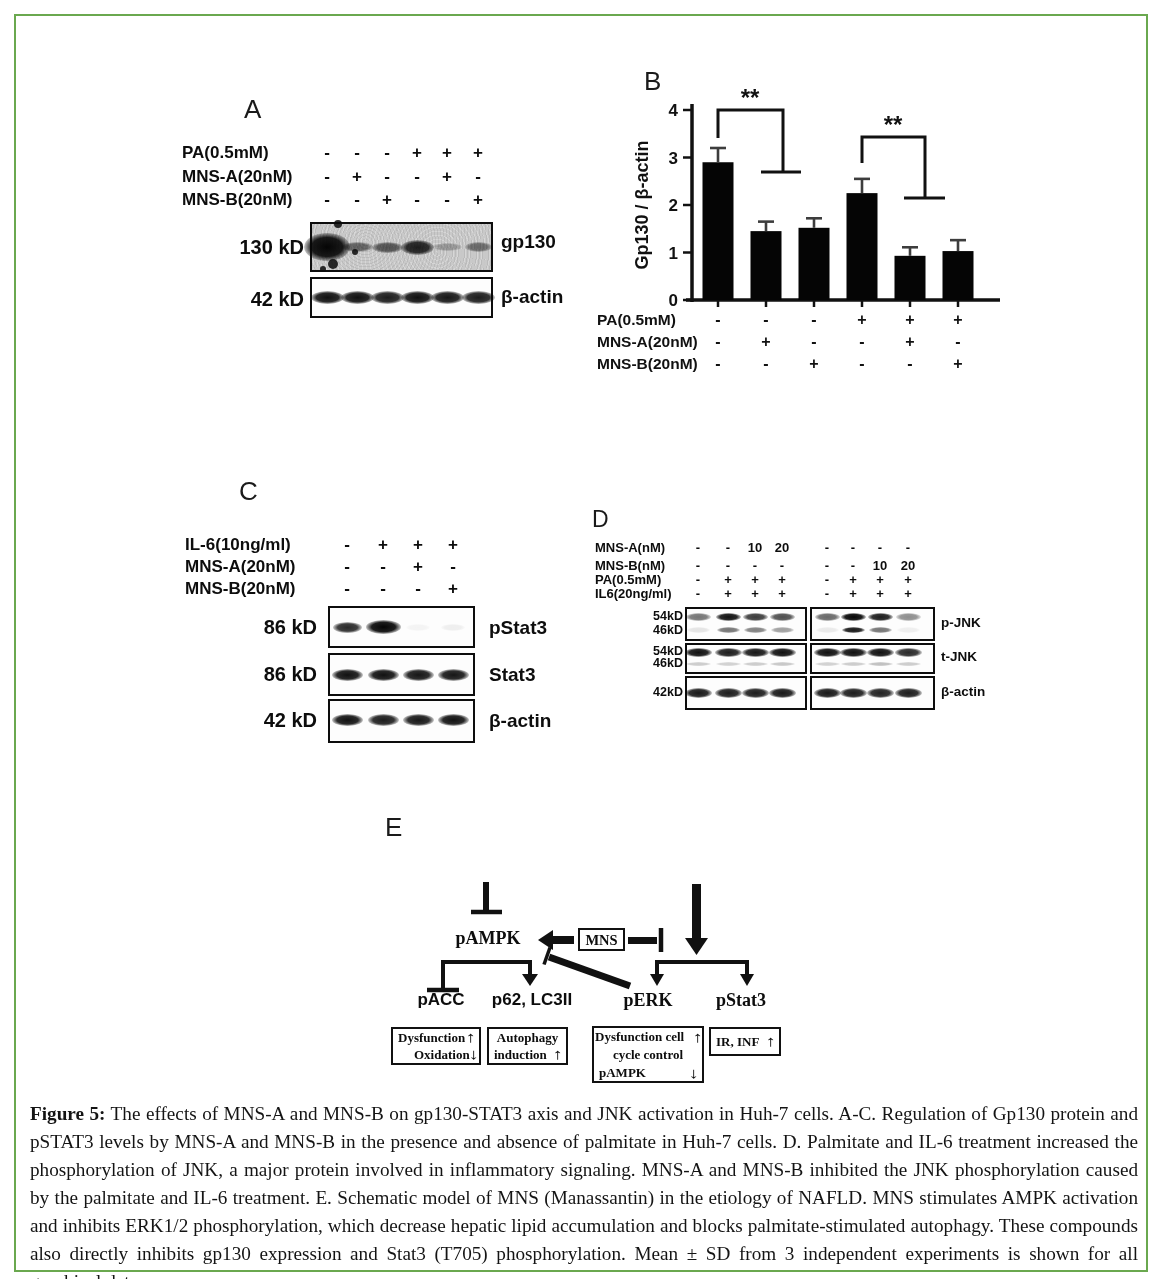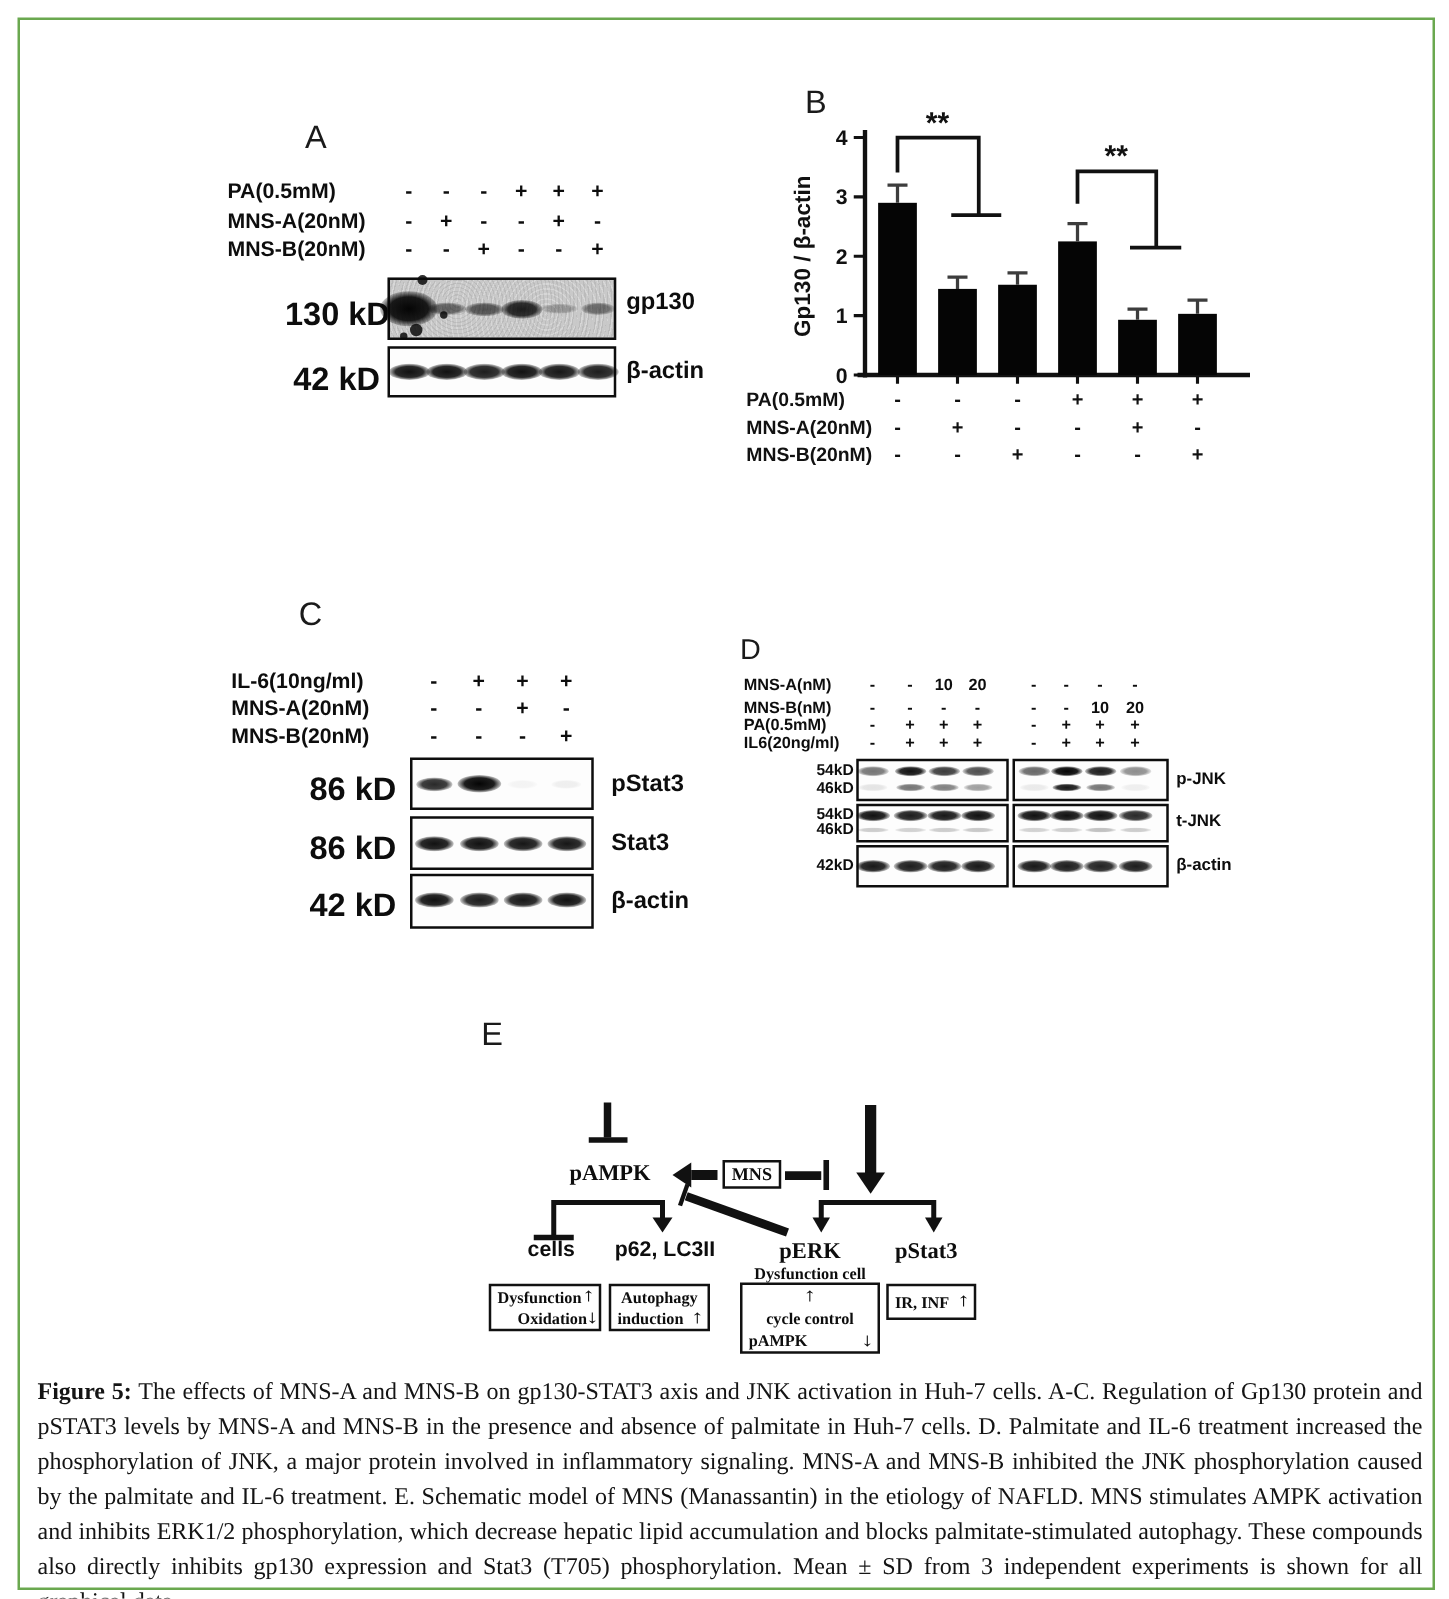--- a/index.html
+++ b/index.html
@@ -1,21 +1,21 @@
 <!DOCTYPE html>
 <html><head>
 <meta charset="utf-8">
 <style>
   html,body{margin:0;padding:0;background:#ffffff;}
   .fig{position:relative;width:1159px;height:1279px;background:#ffffff;color:#0d0d0d;overflow:hidden;}
   .abs{position:absolute;}
   .serif{font-family:"Liberation Serif",serif;}
   .b{font-weight:bold;}
   .plabel{font-family:"Liberation Sans",sans-serif;font-size:26px;font-weight:400;color:#1a1a1a;}
-  .kd{font-family:"Liberation Sans",sans-serif;font-weight:bold;font-size:26px;text-align:right;white-space:nowrap;}
+  .kd{font-family:"Liberation Sans",sans-serif;font-weight:bold;font-size:20px;text-align:right;white-space:nowrap;}
   .prot{font-family:"Liberation Sans",sans-serif;font-weight:bold;font-size:19px;white-space:nowrap;}
   .kd-sm{font-family:"Liberation Sans",sans-serif;font-weight:bold;font-size:12.5px;text-align:right;white-space:nowrap;}
   .prot-sm{font-family:"Liberation Sans",sans-serif;font-weight:bold;font-size:13.5px;white-space:nowrap;}
   .enode{font-family:"Liberation Serif",serif;font-weight:bold;font-size:18px;text-align:center;white-space:nowrap;}
   .enode-sans{font-family:"Liberation Sans",sans-serif;font-weight:bold;font-size:17px;text-align:center;white-space:nowrap;}
   .ebox{border:2px solid #111;box-sizing:border-box;background:#fff;}
   .caption{font-family:"Liberation Serif",serif;font-size:19.2px;line-height:28px;text-align:justify;color:#141414;}
 </style>
 </head>
 <body>
@@ -46,21 +46,21 @@
   <div class="abs kd-sm" style="left:641px;top:623px;width:42px;">46kD</div>
   <div class="abs kd-sm" style="left:641px;top:644px;width:42px;">54kD</div>
   <div class="abs kd-sm" style="left:641px;top:656px;width:42px;">46kD</div>
   <div class="abs kd-sm" style="left:641px;top:685px;width:42px;">42kD</div>
   <div class="abs prot-sm" style="left:941px;top:615px;">p-JNK</div>
   <div class="abs prot-sm" style="left:941px;top:649px;">t-JNK</div>
   <div class="abs prot-sm" style="left:941px;top:684px;">β-actin</div>
 
   <div class="abs enode" style="left:452px;top:928px;width:72px;">pAMPK</div>
   <div class="abs ebox serif b" style="left:578px;top:928px;width:47px;height:23px;font-size:14.5px;text-align:center;line-height:20px;">MNS</div>
-  <div class="abs enode-sans" style="left:412px;top:990px;width:58px;">cells</div>
+  <div class="abs enode-sans" style="left:412px;top:990px;width:58px;">pACC</div>
   <div class="abs enode-sans" style="left:486px;top:990px;width:92px;">p62, LC3II</div>
   <div class="abs enode" style="left:617px;top:990px;width:62px;">pERK</div>
   <div class="abs enode" style="left:705px;top:990px;width:72px;">pStat3</div>
 
   <svg class="abs" style="left:380px;top:810px;" width="420" height="250" viewBox="0 0 420 250">
 
     <line x1="106" y1="72" x2="106" y2="100" stroke="#111" stroke-width="6"></line>
     <line x1="91" y1="102" x2="122" y2="102" stroke="#111" stroke-width="4.5"></line>
 
     <rect x="312" y="74" width="9" height="56" fill="#111"></rect>
@@ -317,21 +317,21 @@
     <div class="abs" style="left: 487px; top: 1027px; width: 81px; height: 38px; border: 2px solid rgb(17, 17, 17); box-sizing: border-box; background: rgb(255, 255, 255); font-family: &quot;Liberation Serif&quot;, serif; font-weight: bold; font-size: 13px;">
       <div style="display: flex; justify-content: center; align-items: flex-end; padding: 0px 5px; line-height: 17px; height: 17px;">
         <span>Autophagy</span>
       </div>
       <div style="display: flex; justify-content: space-between; align-items: center; padding: 0px 5px; line-height: 17px; height: 17px;">
         <span>induction</span>
         <span style="font-weight: 900; font-size: 15px; transform: scaleX(1.4);">↑</span>
       </div>
     </div>
     <div class="abs" style="left: 592px; top: 1026px; width: 112px; height: 57px; border: 2px solid rgb(17, 17, 17); box-sizing: border-box; background: rgb(255, 255, 255); font-family: &quot;Liberation Serif&quot;, serif; font-weight: bold; font-size: 13px;">
-      <div style="display: flex; justify-content: flex-end; align-items: center; padding: 0px 1px; line-height: 18px; height: 18px; flex-direction: column;">
+      <div style="display: flex; justify-content: space-between; align-items: center; padding: 0px 1px; line-height: 18px; height: 18px;">
         <span>Dysfunction cell</span>
         <span style="font-weight: 900; font-size: 15px; transform: scaleX(1.4);">↑</span>
       </div>
       <div style="display: flex; justify-content: center; align-items: center; padding: 0px 5px; line-height: 18px; height: 18px;">
         <span>cycle control</span>
       </div>
       <div style="display: flex; justify-content: space-between; align-items: center; padding: 0px 5px; line-height: 18px; height: 18px;">
         <span>pAMPK</span>
         <span style="font-weight: 900; font-size: 15px; transform: scaleX(1.4);">↓</span>
       </div>

